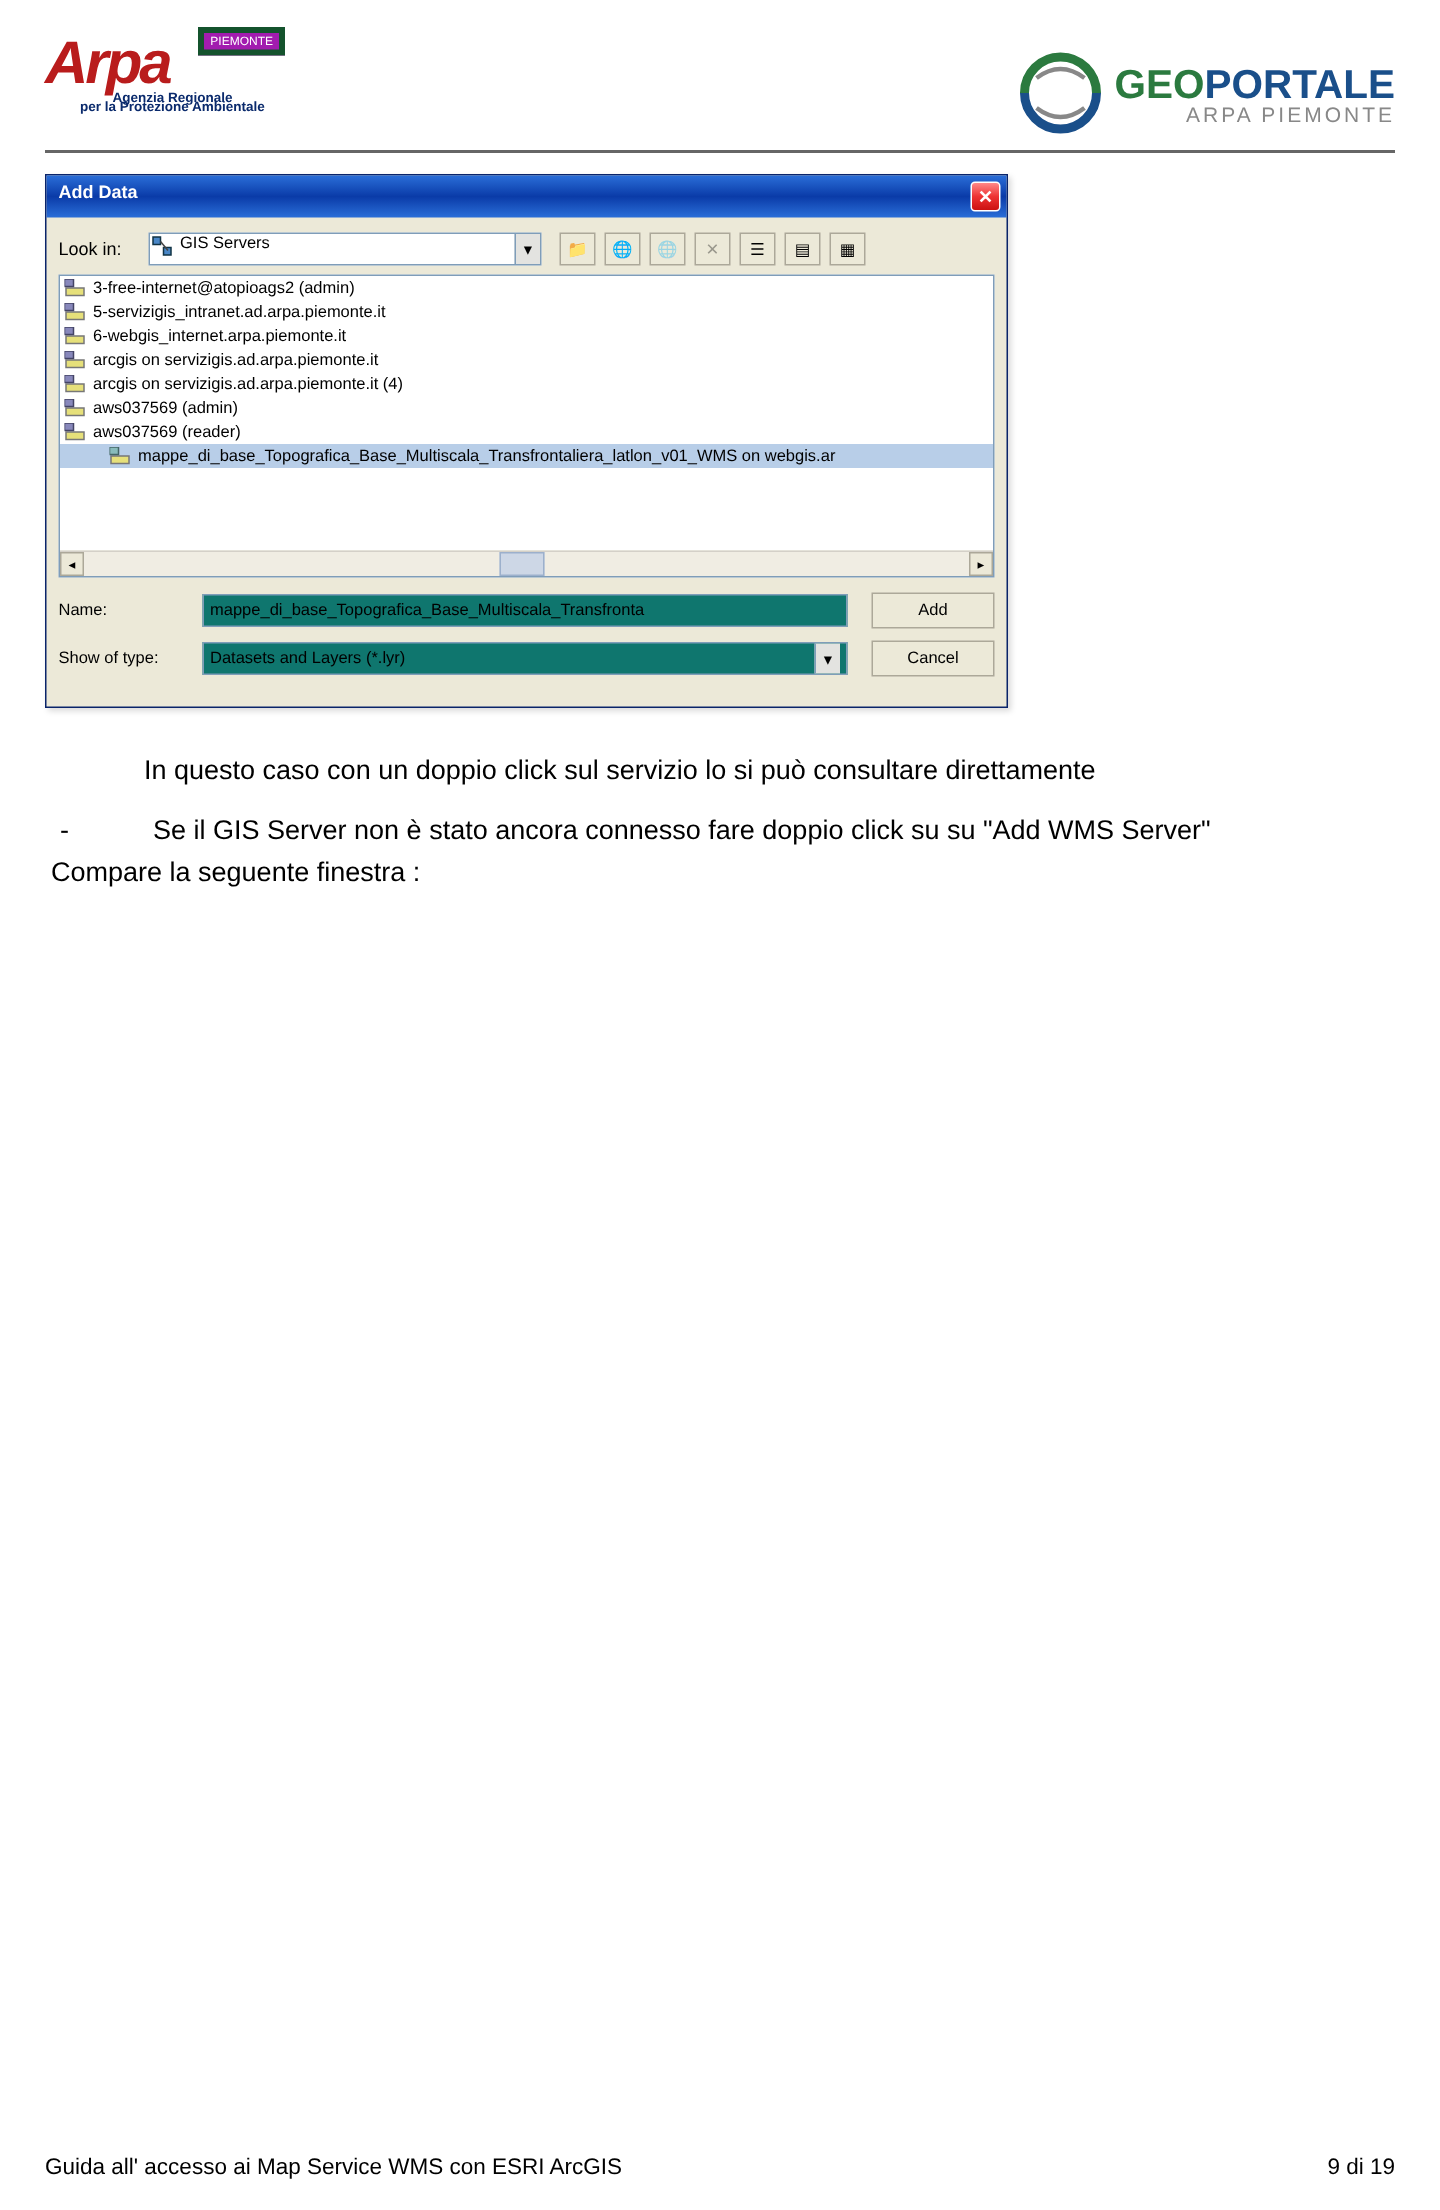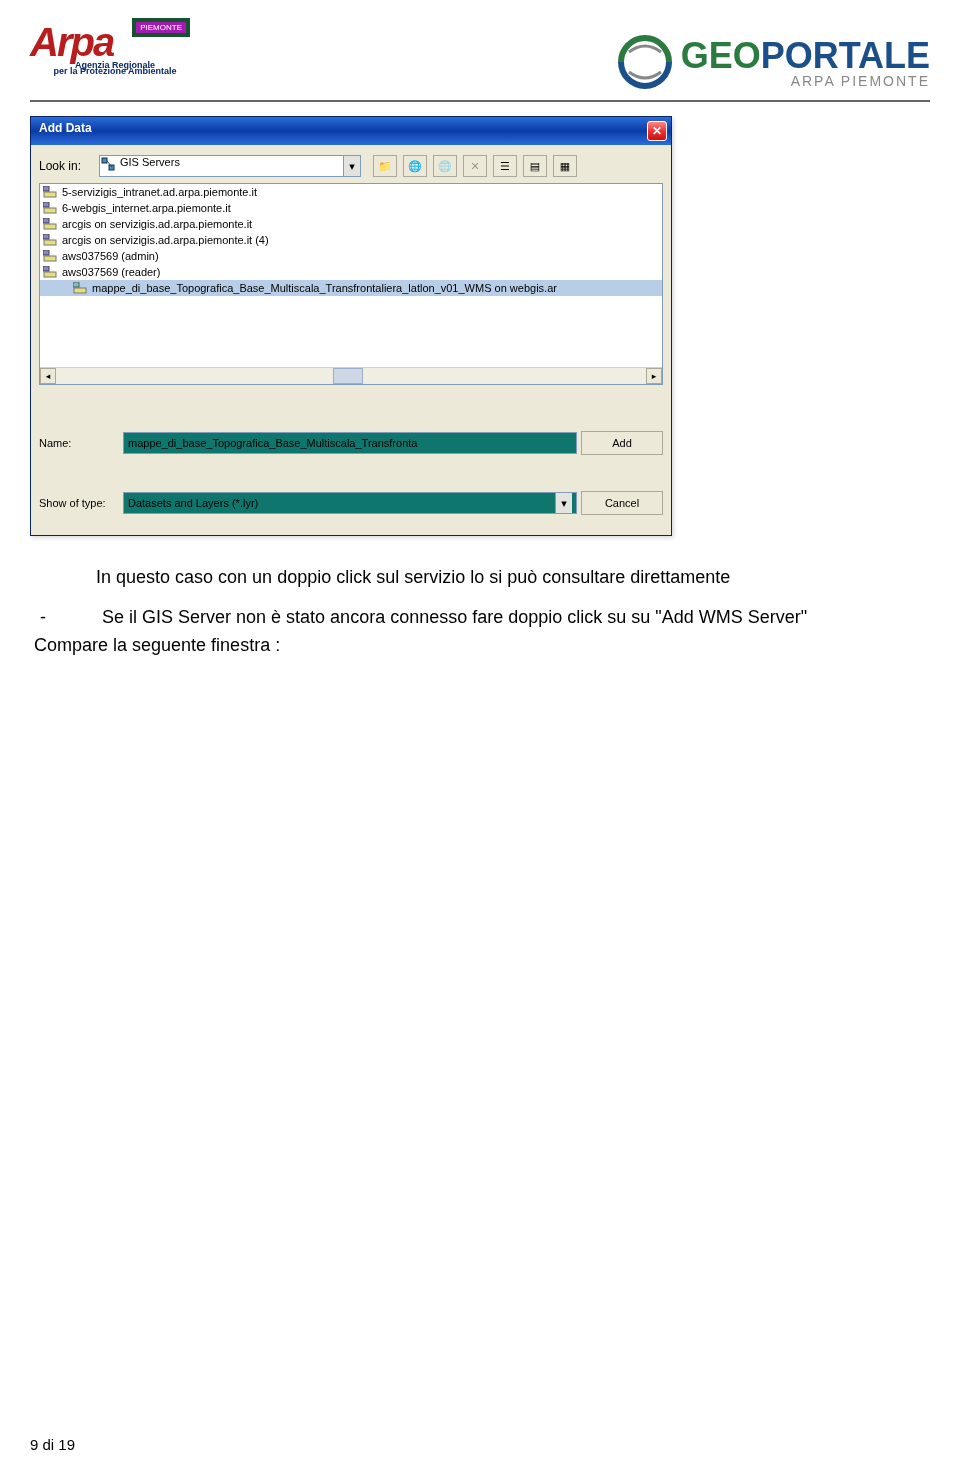--- a/index.html
+++ b/index.html
@@ -66,21 +66,21 @@
     display: flex;
     align-items: center;
     gap: 6px;
   }
   .geo-circle {
     width: 60px;
     height: 60px;
     position: relative;
   }
   .geo-words .geo {
-    font-size: 36px;
+    font-size: 27px;
     font-weight: bold;
     text-align: right;
   }
   .geo-words .geo .g1 { color: #2b7a3f; }
   .geo-words .geo .g2 { color: #1a4f8a; }
   .geo-words .sub {
     font-size: 14px;
     color: #888;
     letter-spacing: 2px;
     margin-top: -4px;
@@ -234,22 +234,21 @@
     border: 1px solid #9cb0cc;
     box-sizing: border-box;
   }
   .bottom-form {
     padding: 10px 8px 12px 8px;
   }
   .form-row {
     display: flex;
     align-items: center;
     margin-bottom: 8px;
-    gap: 4px;
-    margin-top: 36px;
+    gap: 16px;
   }
   .form-row .flabel {
     width: 80px;
     font-size: 11px;
   }
   .form-row .finput {
     flex: 1;
     background: #0f766e;
     border: 1px solid #7f9db9;
     height: 20px;
@@ -383,20 +382,29 @@
       </div>
 
       <div class="filelist">
         <div class="file-row">
             <span class="fi">
               <svg width="14" height="12">
                 <rect x="1" y="6" width="12" height="5" fill="#e6e07a" stroke="#777"></rect>
                 <rect x="0" y="0" width="6" height="5" fill="#88b" stroke="#446"></rect>
               </svg>
             </span>
+            <span>3-free-internet@atopioags2 (admin)</span>
+          </div>
+        <div class="file-row">
+            <span class="fi">
+              <svg width="14" height="12">
+                <rect x="1" y="6" width="12" height="5" fill="#e6e07a" stroke="#777"></rect>
+                <rect x="0" y="0" width="6" height="5" fill="#88b" stroke="#446"></rect>
+              </svg>
+            </span>
             <span>5-servizigis_intranet.ad.arpa.piemonte.it</span>
           </div>
         <div class="file-row">
             <span class="fi">
               <svg width="14" height="12">
                 <rect x="1" y="6" width="12" height="5" fill="#e6e07a" stroke="#777"></rect>
                 <rect x="0" y="0" width="6" height="5" fill="#88b" stroke="#446"></rect>
               </svg>
             </span>
             <span>6-webgis_internet.arpa.piemonte.it</span>
@@ -479,16 +487,17 @@
   <div class="body-text">
     <p style="margin-left:62px">In questo caso con un doppio click sul servizio lo si può consultare direttamente</p>
     <div class="indent-row">
       <span class="dash">-</span>
       <span>Se il GIS Server non è stato ancora connesso fare doppio click su su "Add WMS Server"</span>
     </div>
     <p>Compare la seguente finestra :</p>
   </div>
 
   <div class="footer">
+    <span>Guida all' accesso ai Map Service WMS con ESRI ArcGIS</span>
     <span>9 di 19</span>
   </div>
 
 </div>
 
 </body></html>

